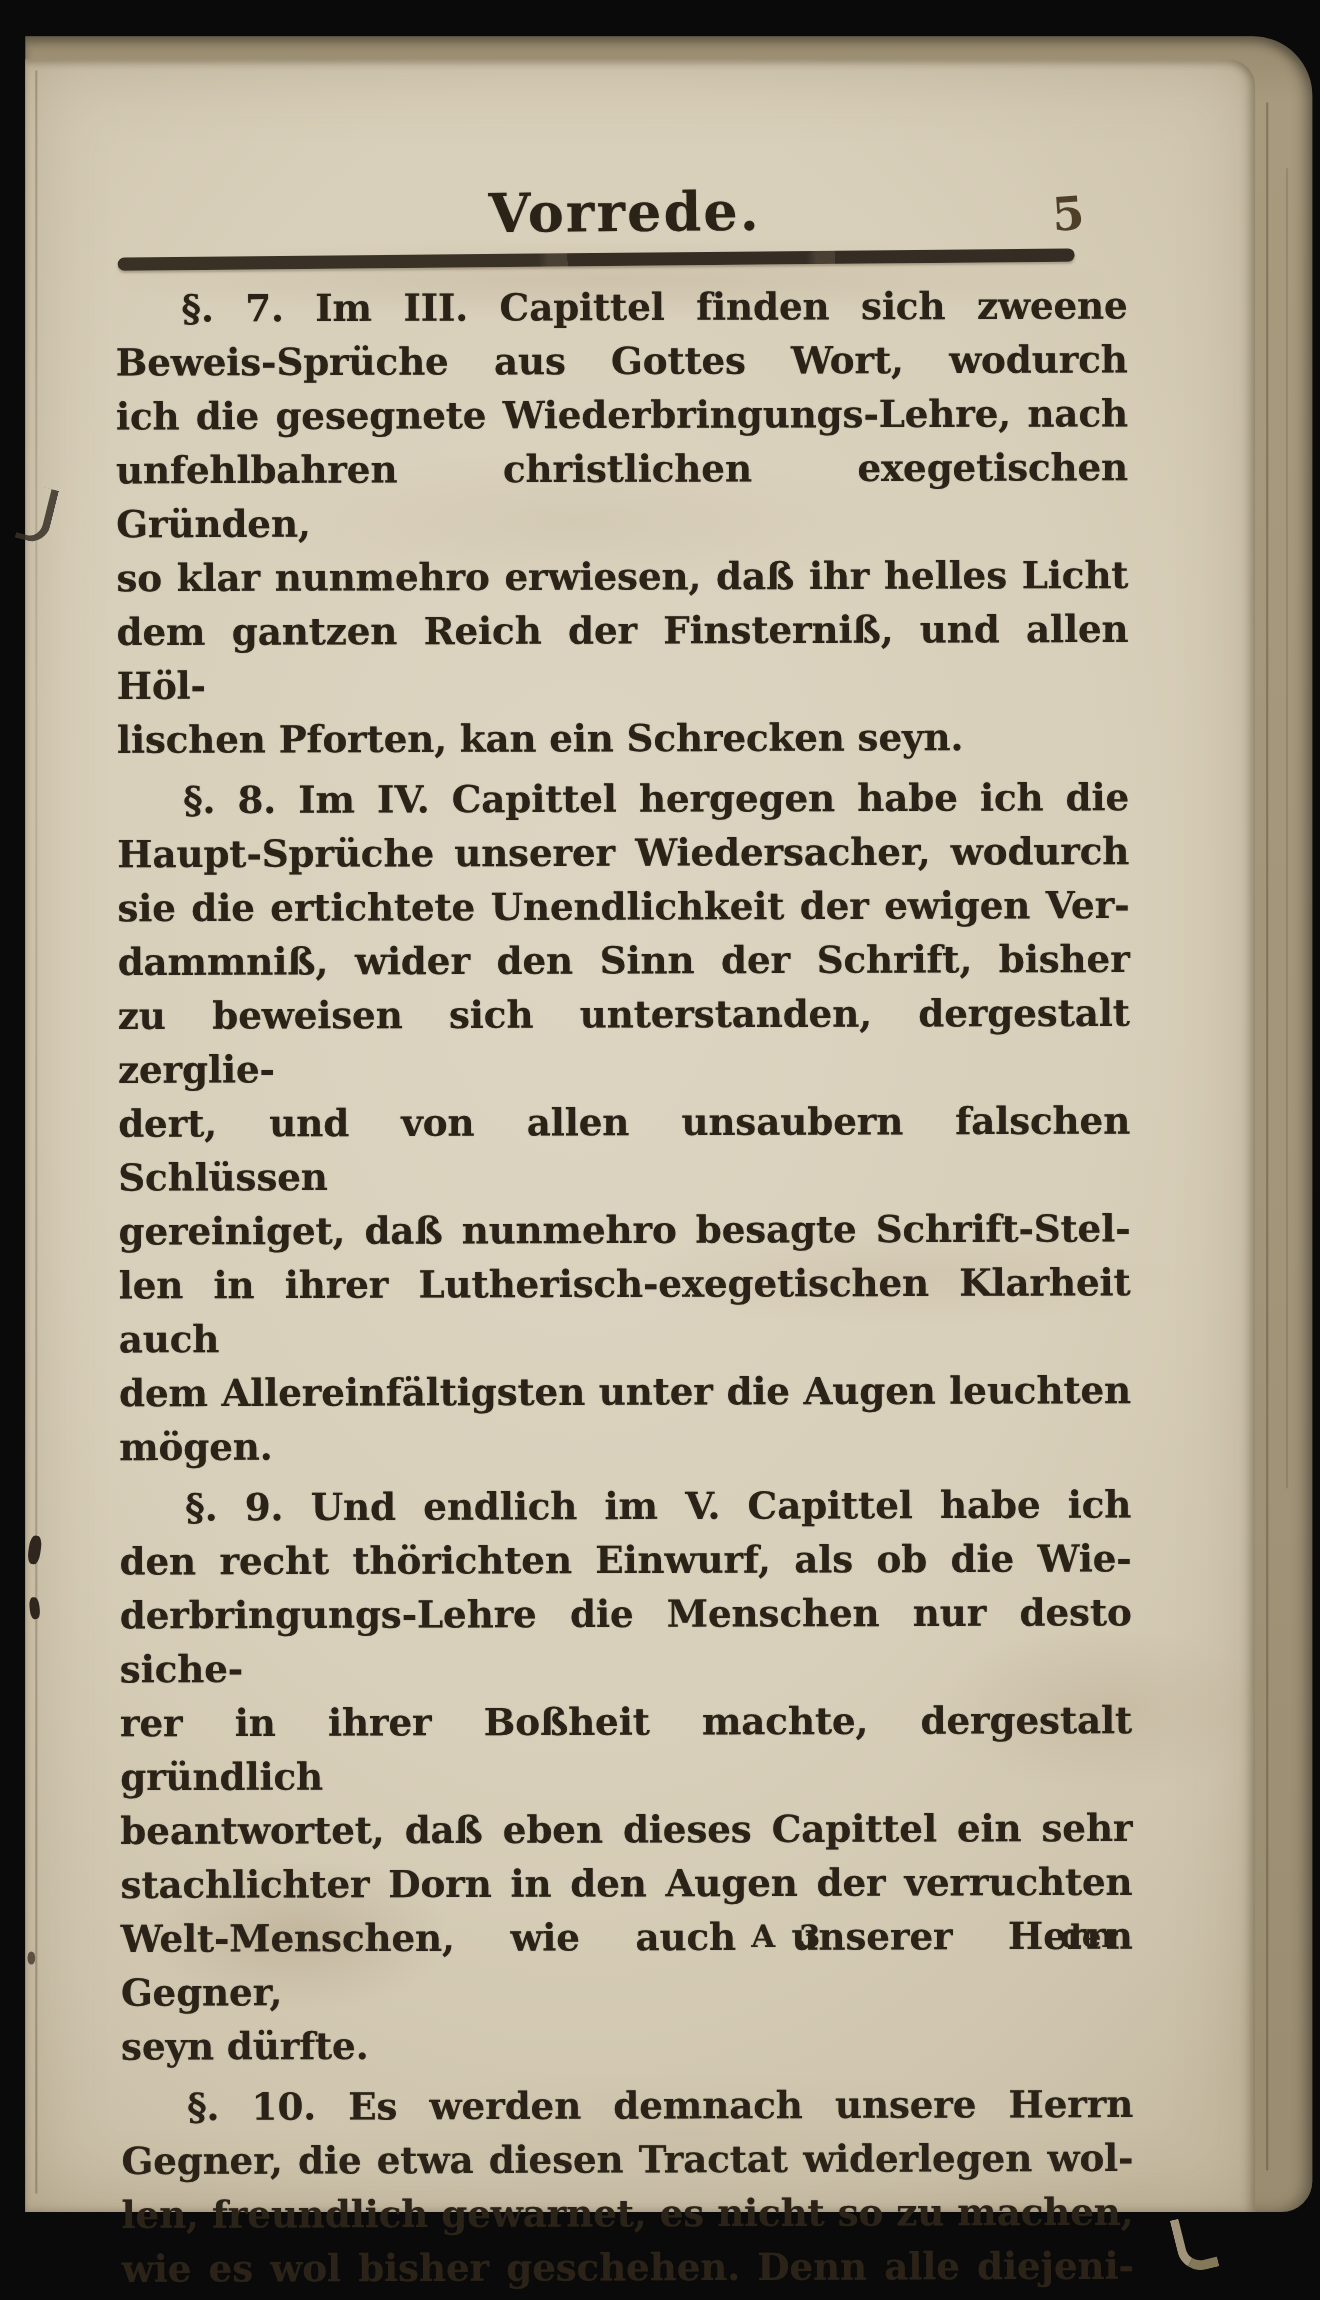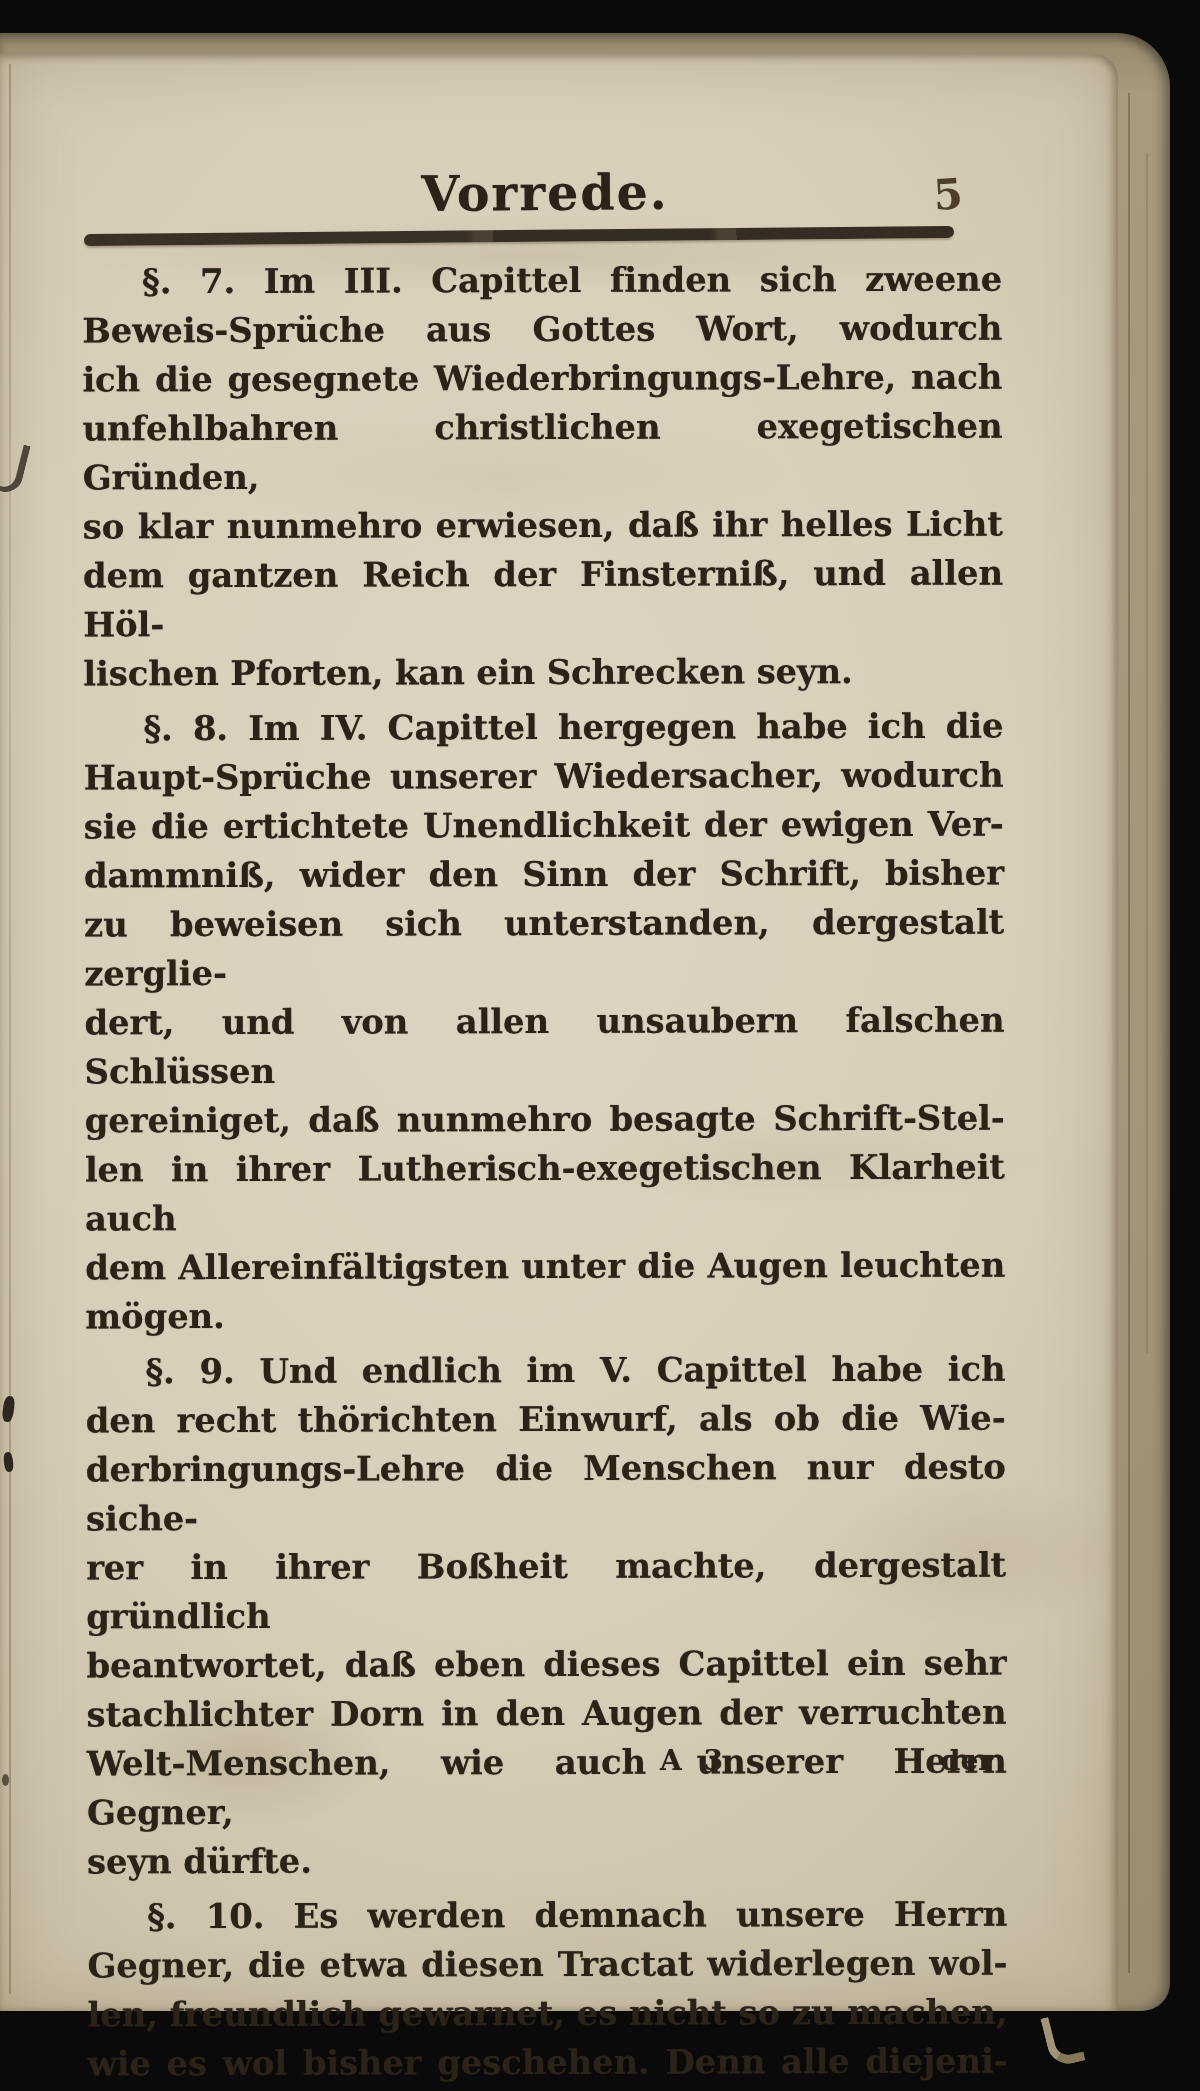--- a/index.html
+++ b/index.html
@@ -3,21 +3,21 @@
 <meta charset="utf-8">
 <style>
   html,body{margin:0;padding:0;}
   body{
     width:1200px;height:2091px;
     background:#0a0a0b;
     position:relative;
     overflow:hidden;
     font-family:"DejaVu Serif","Liberation Serif",serif;
   }
-  .stage{position:absolute;inset:0;}
+  .stage{position:absolute;inset:0;margin-left:23px;}
   
   .book-edge{
     position:absolute;left:0;top:33px;width:1170px;height:1978px;
     background:linear-gradient(180deg,#96896d 0,#a89a7d 3%,#a3957a 55%,#9a8c70 100%);
     border-radius:0 54px 28px 0;
     box-shadow:inset -7px 0 12px rgba(0,0,0,.30), inset 0 6px 8px rgba(0,0,0,.22);
   }
   .edge-crease{position:absolute;width:2px;background:rgba(70,58,40,.35);}
   
   .page{

